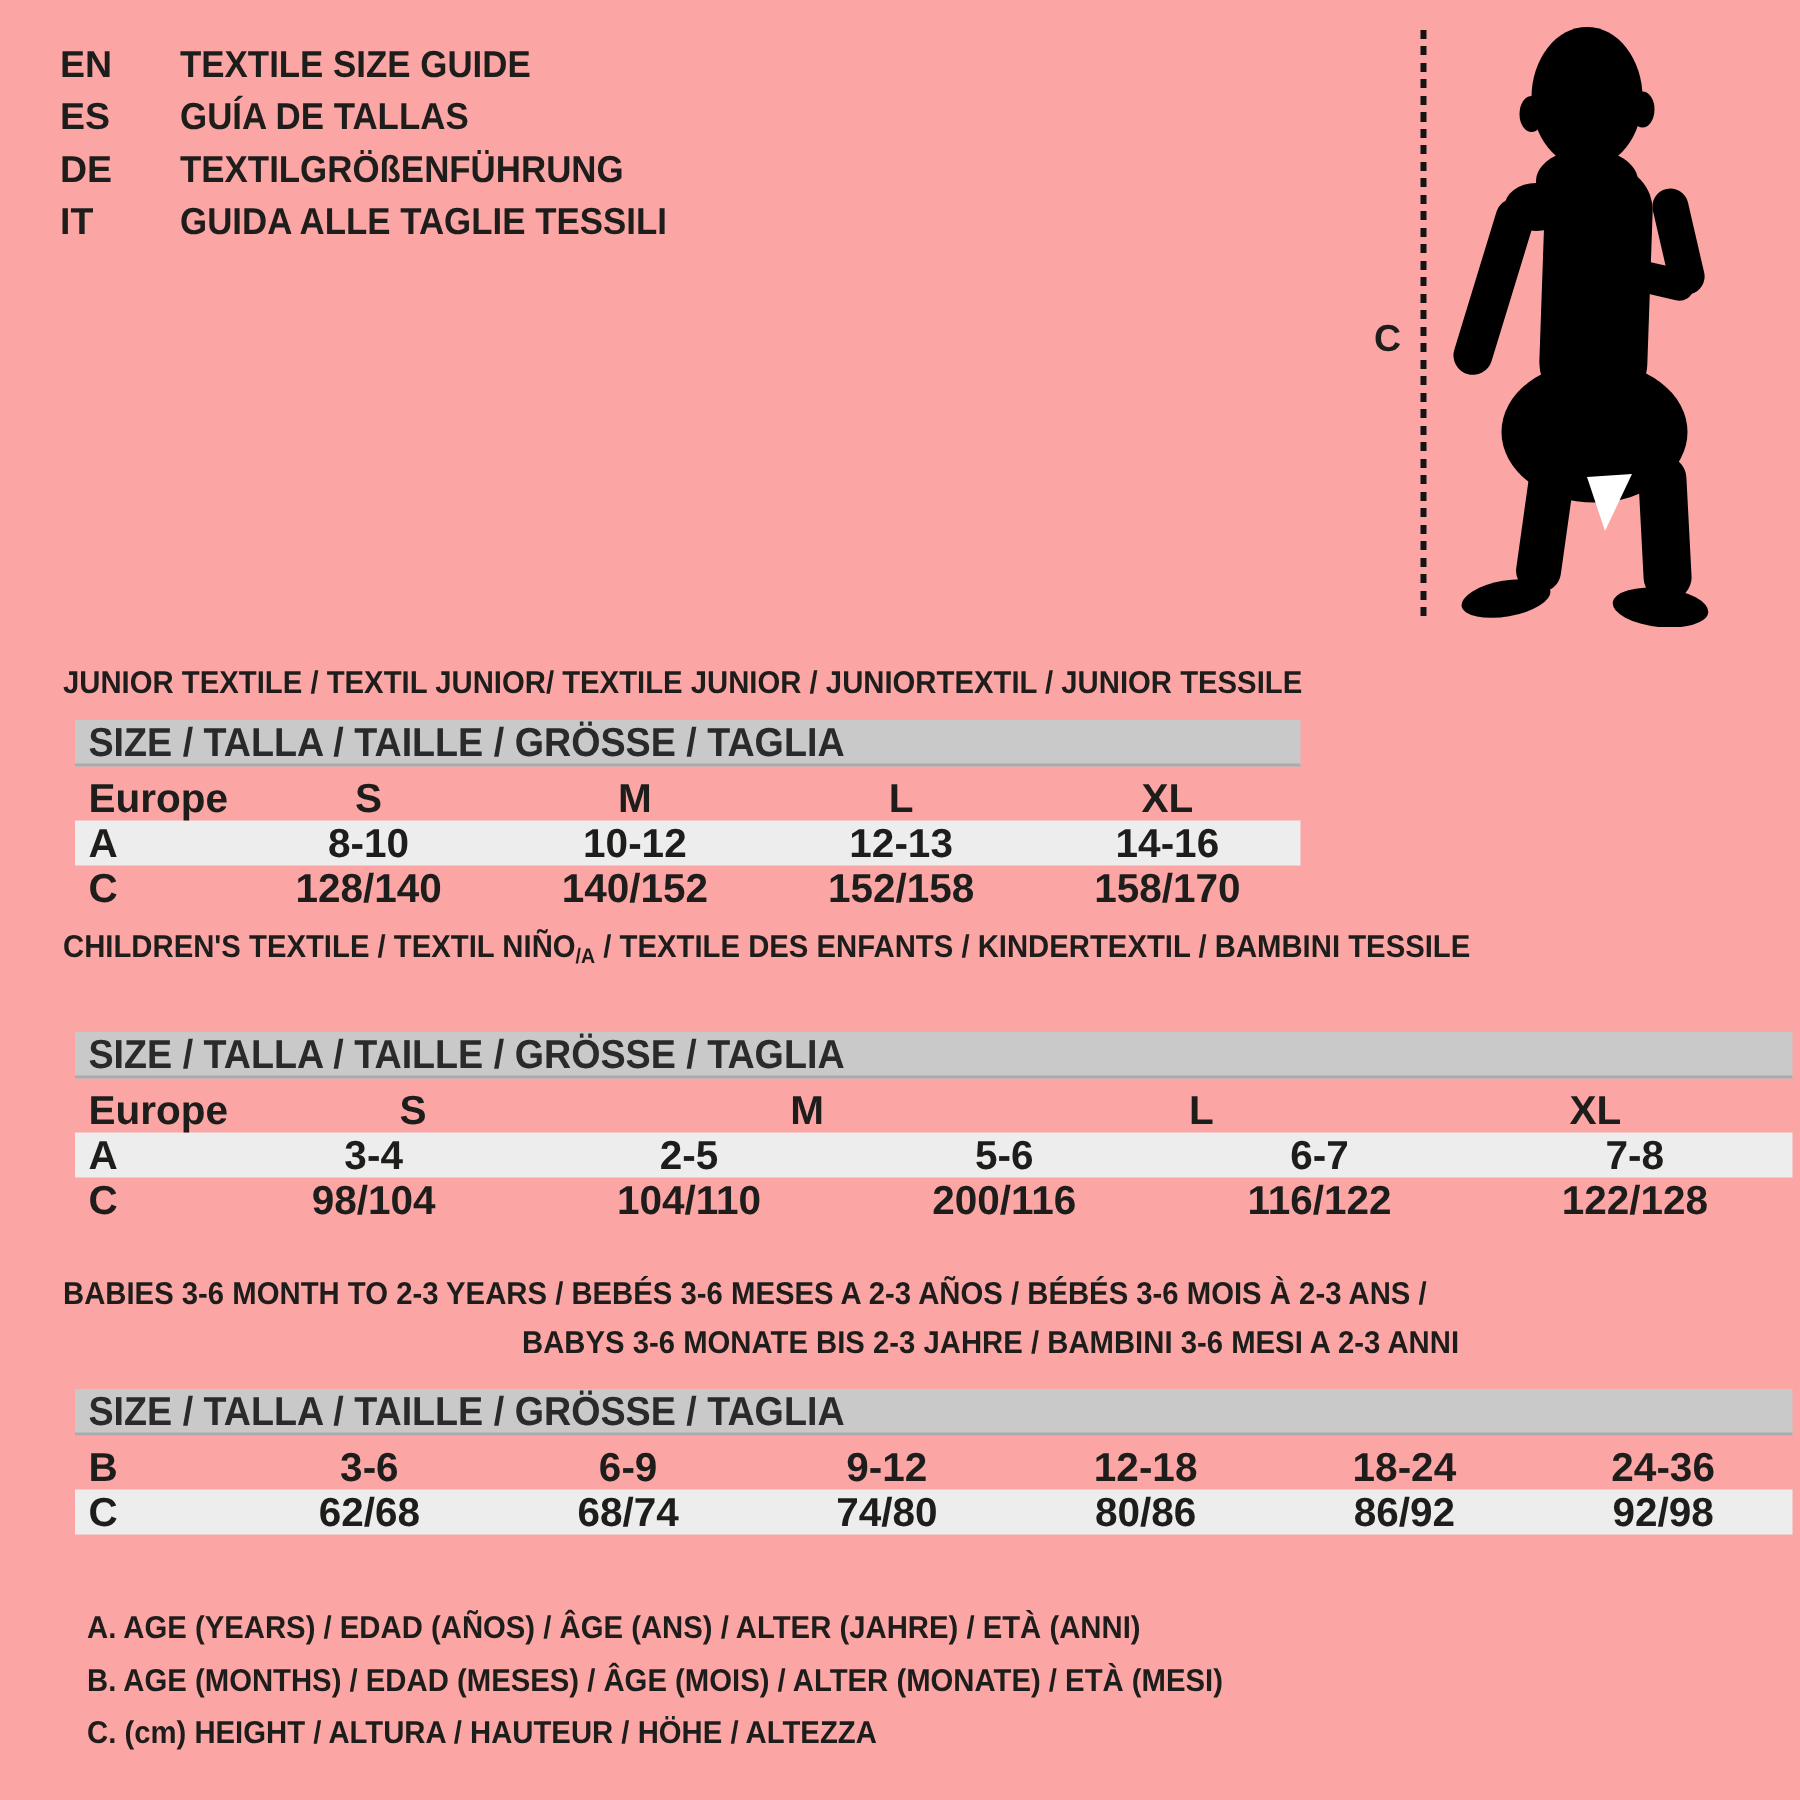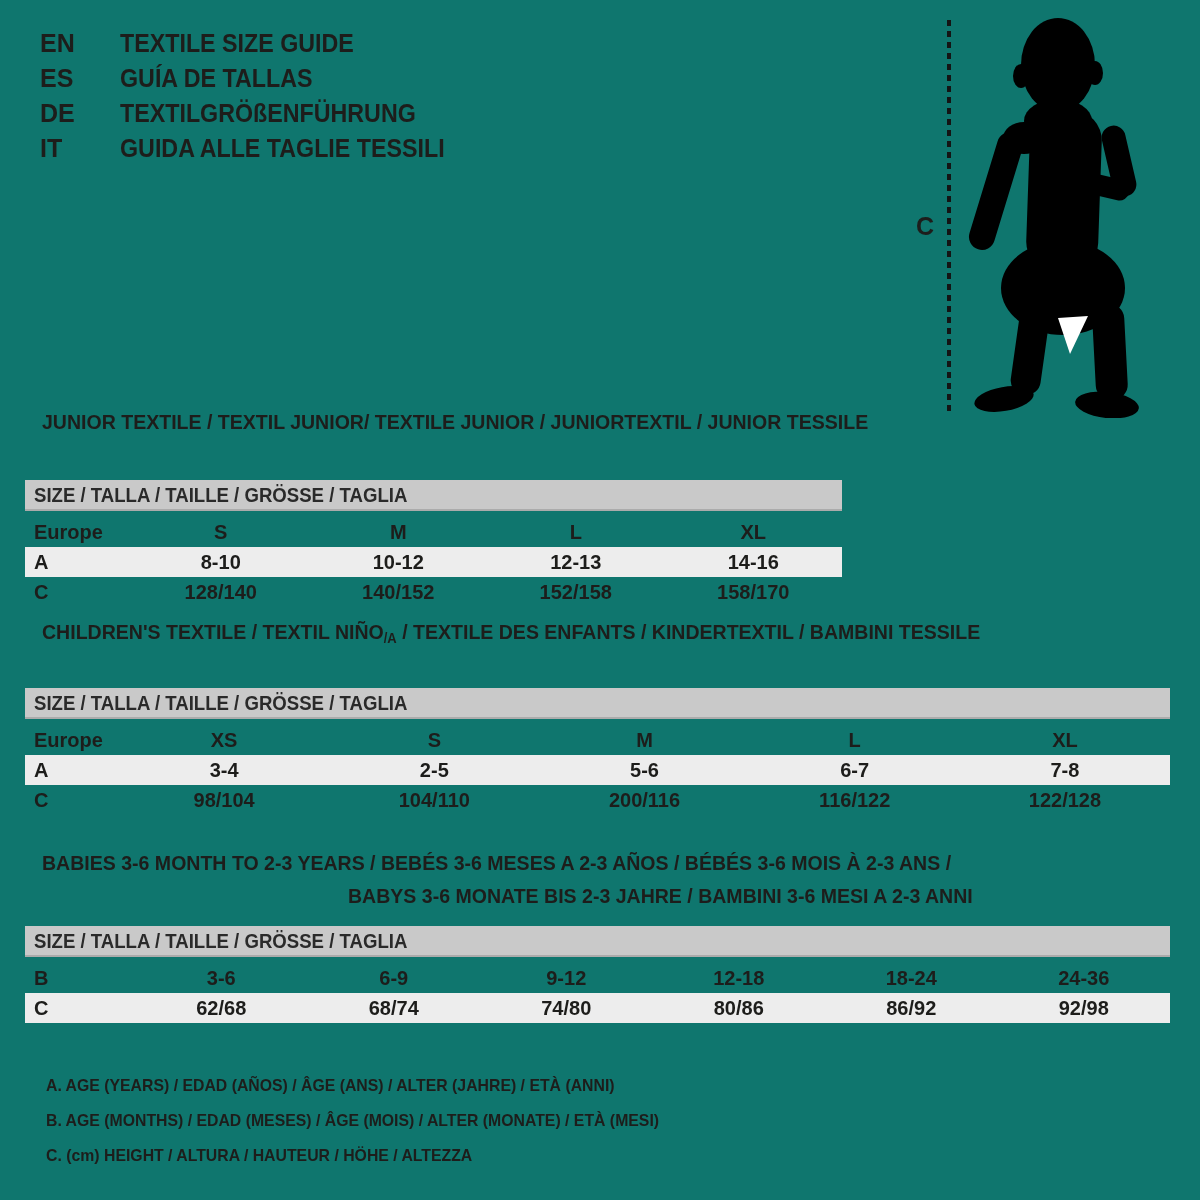--- a/index.html
+++ b/index.html
@@ -1,17 +1,17 @@
 <!DOCTYPE html>
 <html><head>
 <meta charset="utf-8">
 <style>
   html,body { margin:0; padding:0; background:#ffffff; }
   #canvas {
-    position:relative; width:1200px; height:1200px; background:#0f766e;
+    position:relative; width:1200px; height:1200px; background:#fca5a5;
     font-family:"Liberation Sans", sans-serif; font-weight:bold; color:#1d1d1b;
     overflow:hidden;
   }
   .condense { display:inline-block; transform:scaleX(0.93); transform-origin:left center; white-space:nowrap; }
 
   
   .lang-list { position:absolute; left:40px; top:26px; font-size:25px; }
   .lang-row { display:flex; height:35px; line-height:35px; }
   .lang-code { width:80px; }
 
@@ -21,39 +21,39 @@
     background:repeating-linear-gradient(to bottom, #141414 0 6px, transparent 6px 11px);
   }
   .measure-label { position:absolute; left:916px; top:212px; font-size:25px; }
   .figure-svg { position:absolute; left:966px; top:16px; }
 
   
   .sec-title { position:absolute; left:42px; font-size:21px; }
   .sub-txt { font-size:14px; vertical-align:-4px; }
 
   
-  .size-table { position:absolute; left:25px; font-size:20px; }
+  .size-table { position:absolute; left:50px; font-size:27px; }
   .size-bar {
     height:31px; line-height:31px; background:#c9c9c9;
     border-bottom:2px solid #ababab; padding-left:9px; box-sizing:border-box;
     margin-bottom:6px; color:#2a2a2a;
   }
   .trow { display:flex; height:30px; line-height:30px; }
   .trow.alt { background:#ededed; }
   .lbl { box-sizing:border-box; padding-left:9px; }
   .tbl-junior   { width:817px; }
   .tbl-children { width:1145px; }
   .tbl-babies   { width:1145px; }
   .tbl-junior   .lbl { width:107px; }
   .tbl-children .lbl { width:94px; }
   .tbl-babies   .lbl { width:110px; }
   .cell { flex:1; text-align:center; }
 
   
-  .footnotes { position:absolute; left:46px; top:1068px; font-size:17px; }
+  .footnotes { position:absolute; left:58px; top:1068px; font-size:21px; }
   .footnote { height:35px; line-height:35px; }
 </style>
 </head>
 <body>
 
 <div id="canvas">
 
   <div class="lang-list">
     <div class="lang-row">
       <span class="lang-code">EN</span>
@@ -97,21 +97,21 @@
       <rect x="49" y="289" width="30" height="90" rx="14" transform="rotate(8 64 334)"></rect>
       <rect x="128" y="288" width="32" height="96" rx="15" transform="rotate(-3 144 336)"></rect>
 
       <ellipse cx="38" cy="383" rx="30" ry="12" transform="rotate(-10 38 383)"></ellipse>
       <ellipse cx="141" cy="389" rx="32" ry="13" transform="rotate(6 141 389)"></ellipse>
     </g>
 
     <path d="M92 302 L122 300 L104 338 Z" fill="#ffffff"></path>
   </svg>
 
-  <div class="sec-title" style="top:410px;">
+  <div class="sec-title" style="top:444px;">
     <span class="condense">JUNIOR TEXTILE / TEXTIL JUNIOR/ TEXTILE JUNIOR / JUNIORTEXTIL / JUNIOR TESSILE</span>
   </div>
   <div class="size-table tbl-junior" style="top:480px;">
     <div class="size-bar">
       <span class="condense">SIZE / TALLA / TAILLE / GRÖSSE / TAGLIA</span>
     </div>
     <div class="trow">
       <span class="lbl">Europe</span>
       <span class="cell">S</span>
       <span class="cell">M</span>
@@ -136,21 +136,20 @@
 
   <div class="sec-title" style="top:620px;">
     <span class="condense"><span>CHILDREN'S TEXTILE / TEXTIL NIÑO</span><span class="sub-txt">/A</span><span> / TEXTILE DES ENFANTS / KINDERTEXTIL / BAMBINI TESSILE</span></span>
   </div>
   <div class="size-table tbl-children" style="top:688px;">
     <div class="size-bar">
       <span class="condense">SIZE / TALLA / TAILLE / GRÖSSE / TAGLIA</span>
     </div>
     <div class="trow">
       <span class="lbl">Europe</span>
-      <span class="cell">XS</span>
       <span class="cell">S</span>
       <span class="cell">M</span>
       <span class="cell">L</span>
       <span class="cell">XL</span>
     </div>
     <div class="trow alt">
       <span class="lbl">A</span>
       <span class="cell">3-4</span>
       <span class="cell">2-5</span>
       <span class="cell">5-6</span>

